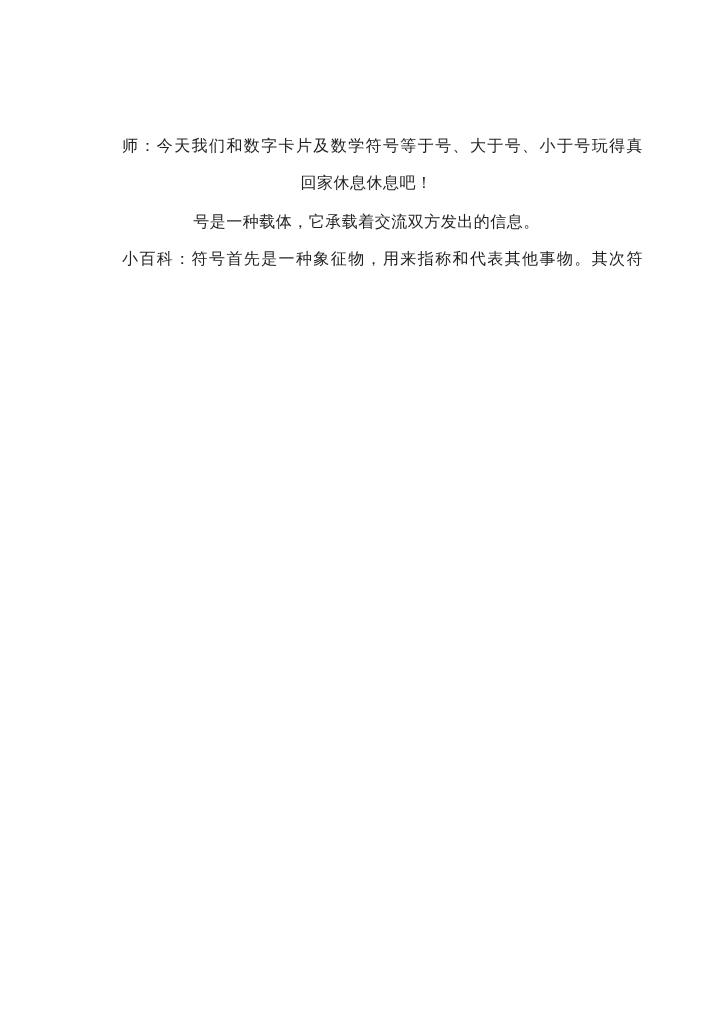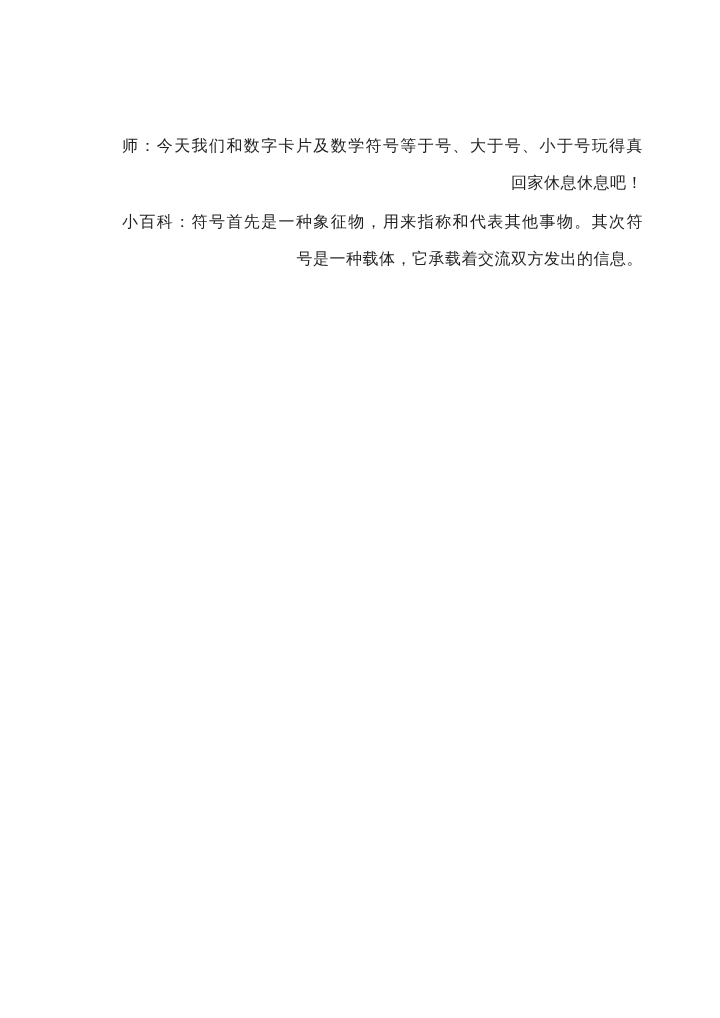--- a/index.html
+++ b/index.html
@@ -26,21 +26,21 @@
     letter-spacing: 0.5px;
   }
   .paragraph {
     margin: 0;
     padding: 0;
   }
   .paragraph + .paragraph {
     margin-top: 2px;
   }
   .line {
-    text-align: right;
+    text-align: center;
     white-space: normal;
   }
   .line.fill {
     text-align: justify;
     text-align-last: justify;
   }
   .line.indent {
     text-indent: 32px;
   }
 </style>
@@ -49,18 +49,18 @@
 
 <div class="page">
   <div class="text-block">
 
     <div class="paragraph">
       <div class="line indent fill">师：今天我们和数字卡片及数学符号等于号、大于号、小于号玩得真</div>
       <div class="line">回家休息休息吧！</div>
     </div>
 
     <div class="paragraph">
+      <div class="line">号是一种载体，它承载着交流双方发出的信息。</div>
       <div class="line indent fill">小百科：符号首先是一种象征物，用来指称和代表其他事物。其次符</div>
-      <div class="line">号是一种载体，它承载着交流双方发出的信息。</div>
     </div>
 
   </div>
 </div>
 
 </body></html>

